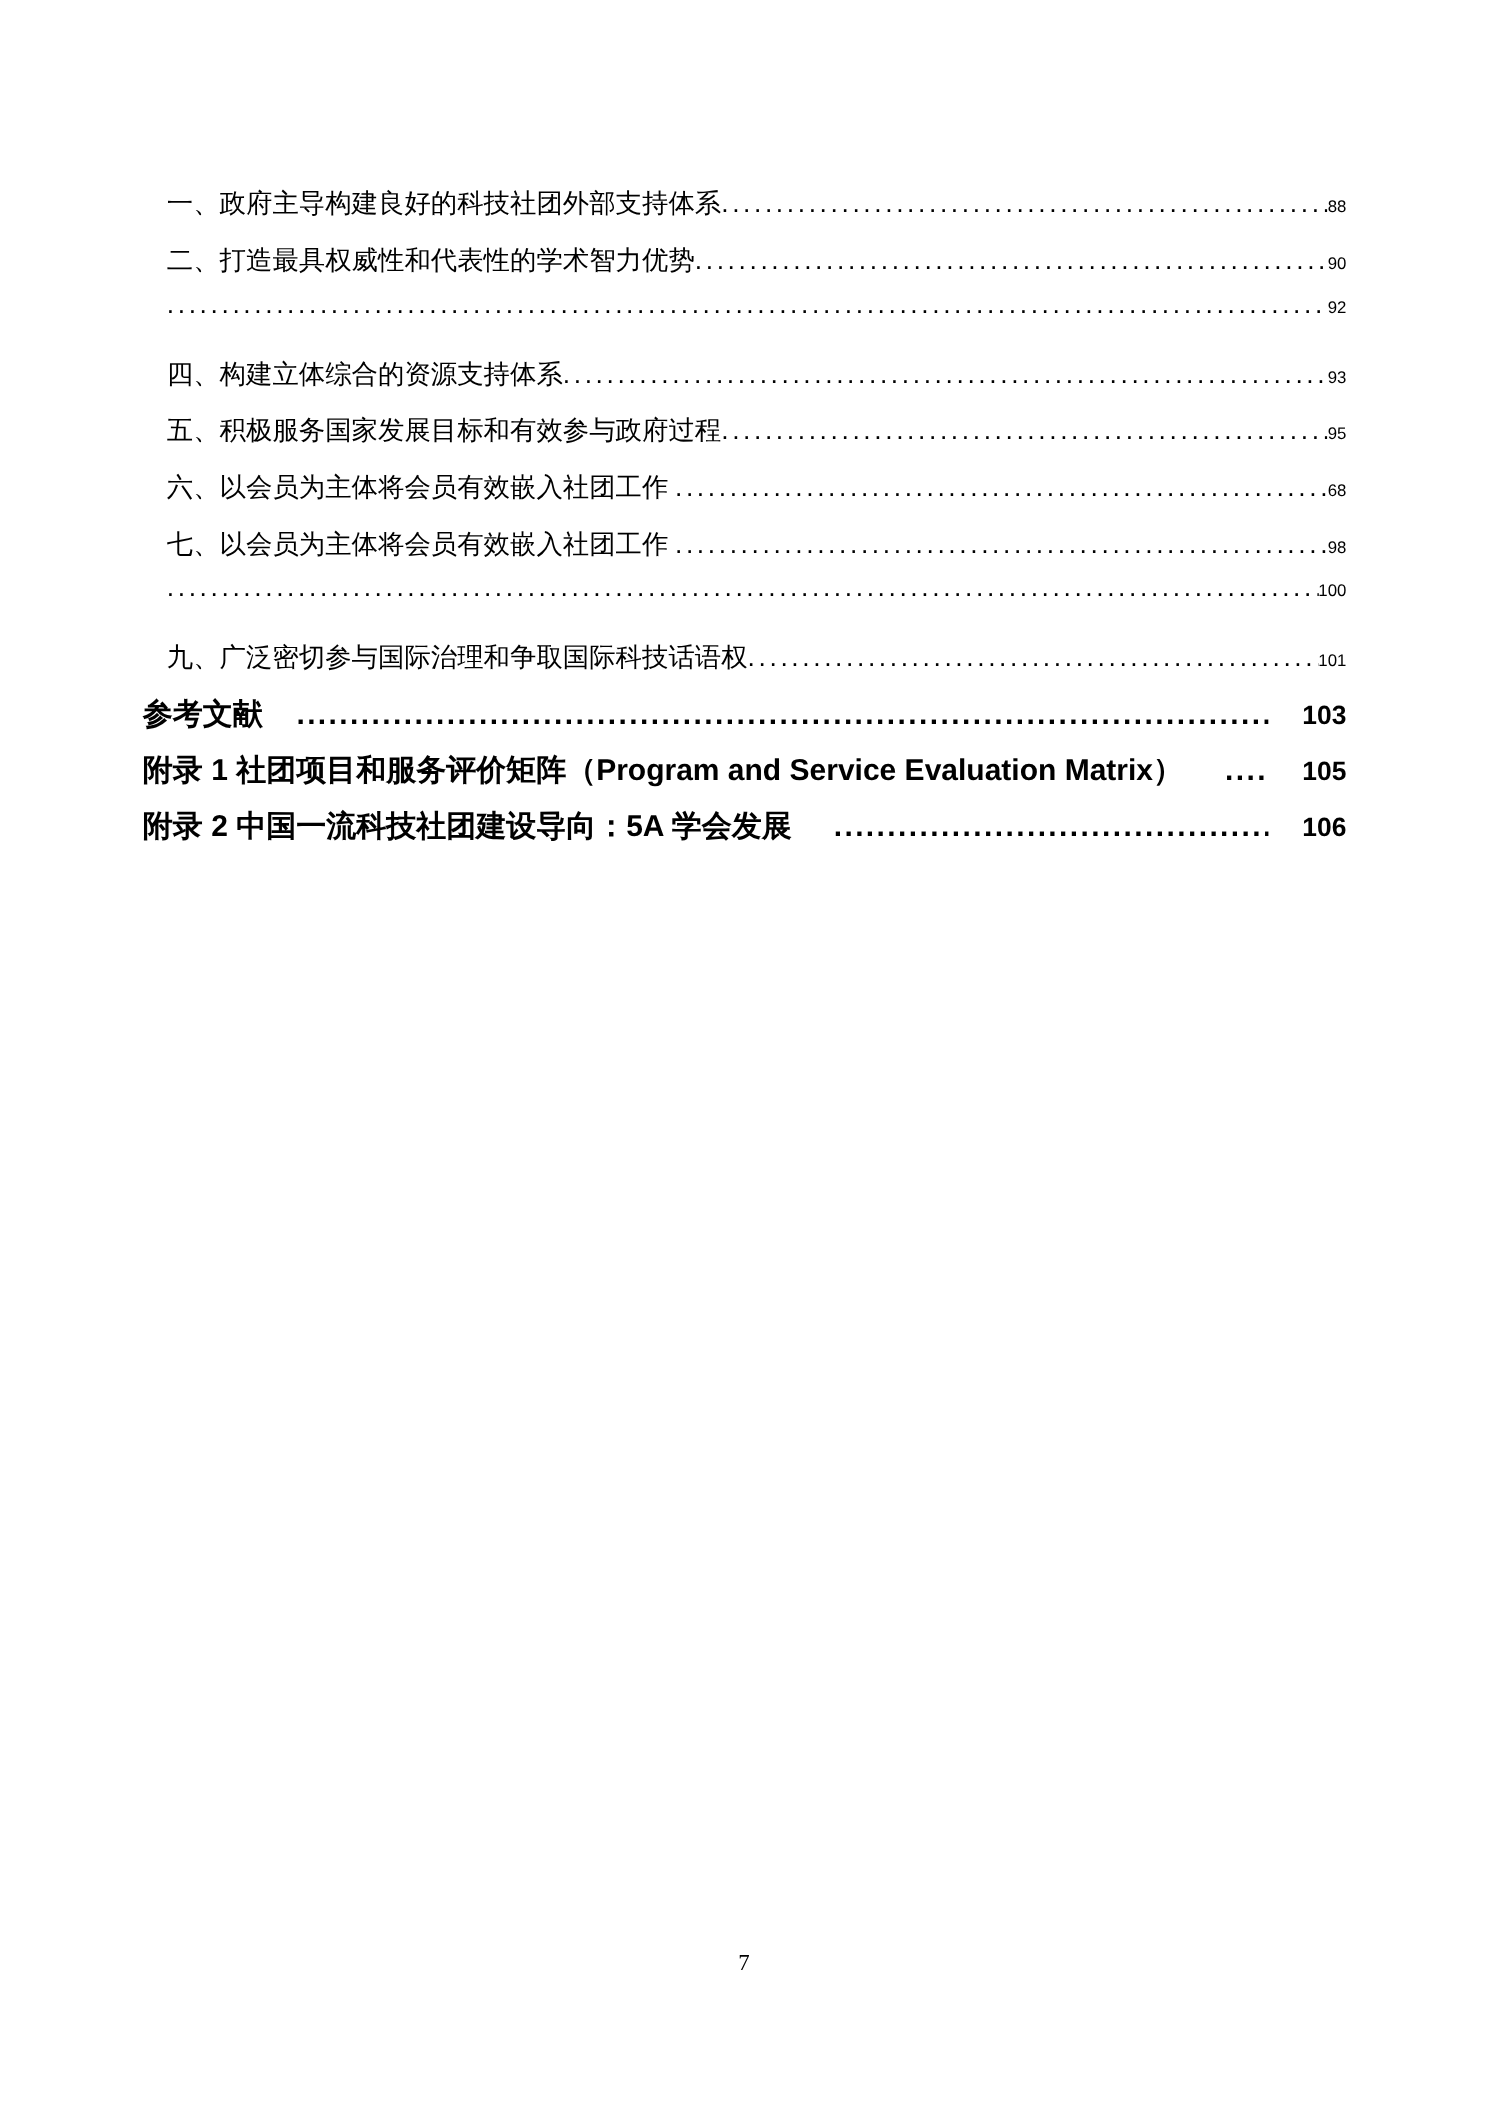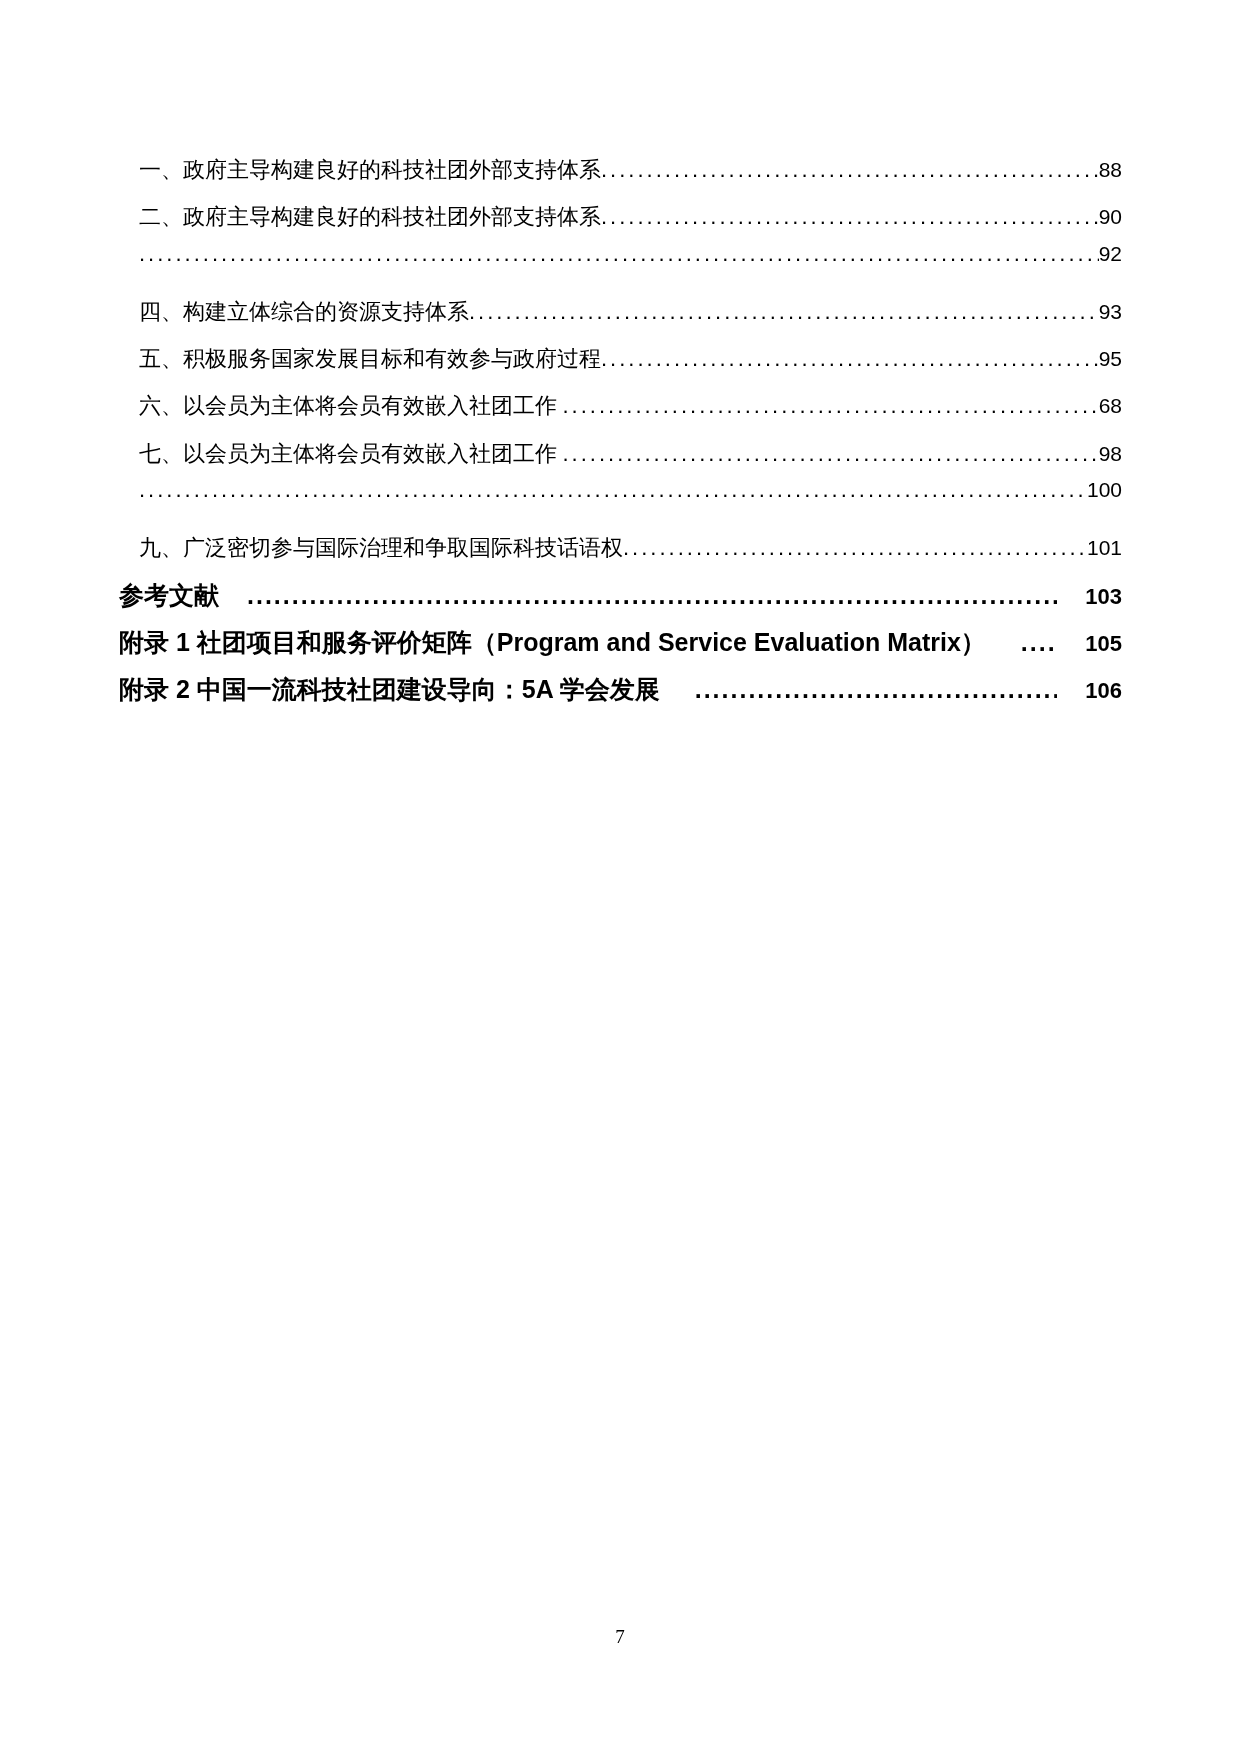--- a/index.html
+++ b/index.html
@@ -48,21 +48,21 @@
     letter-spacing:3px;
     font-family:"Liberation Sans","DejaVu Sans",sans-serif;
   }
   .toc-row.bold .toc-dots { letter-spacing:2px; }
   .toc-dots::after {
     content:"....................................................................................................................................................................................................................................................................";
   }
   .toc-page {
     flex:0 0 auto;
     font-family:"Liberation Sans","DejaVu Sans",sans-serif;
-    font-size:21px;
+    font-size:14px;
   }
   .toc-row.bold .toc-page { font-size:22px; font-weight:bold; }
   .footer {
     position:absolute;
     left:0; right:0;
     top:1626px;
     text-align:center;
     font-size:19px;
     font-family:"Liberation Serif","DejaVu Serif",serif;
   }
@@ -73,21 +73,21 @@
 <div class="page">
   <div class="toc">
 
     <div class="toc-row indent">
       <span class="toc-title">一、政府主导构建良好的科技社团外部支持体系</span>
       <span class="toc-dots"></span>
       <span class="toc-page">88</span>
     </div>
 
     <div class="toc-row indent">
-      <span class="toc-title">二、政府主导构建良好的科技社团外部支持体系</span>
+      <span class="toc-title">二、打造最具权威性和代表性的学术智力优势</span>
       <span class="toc-dots"></span>
       <span class="toc-page">90</span>
     </div>
 
     <div class="toc-row indent">
       <span class="toc-dots"></span>
       <span class="toc-page">92</span>
     </div>
 
     <div class="toc-row indent">

